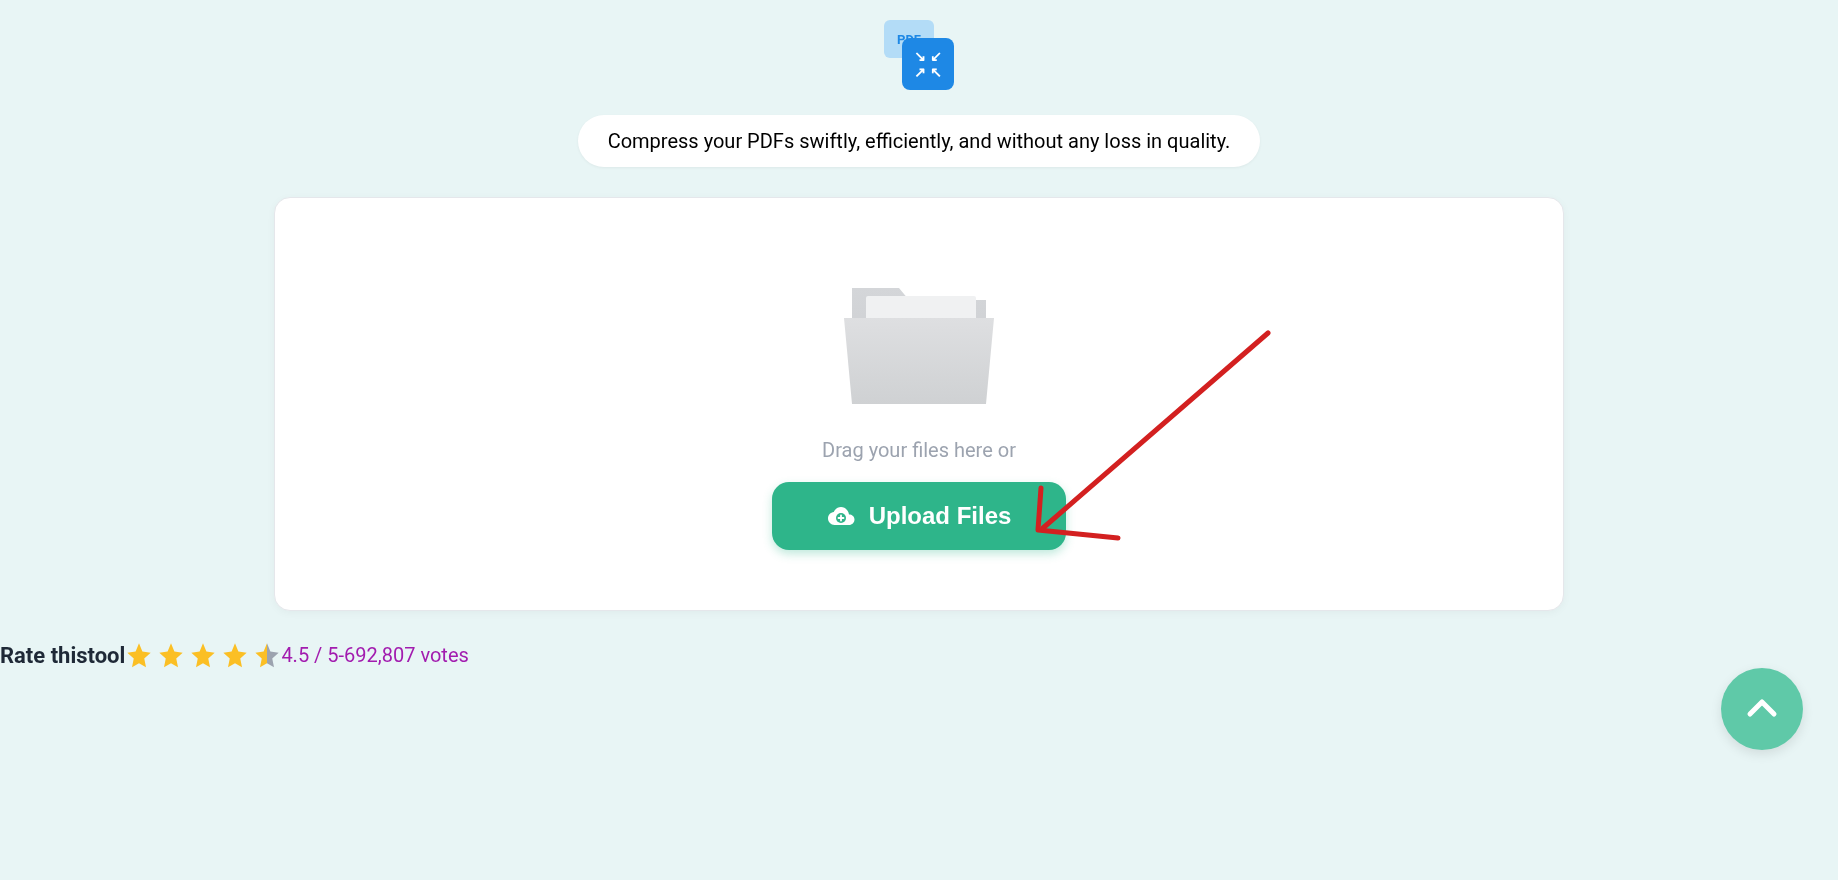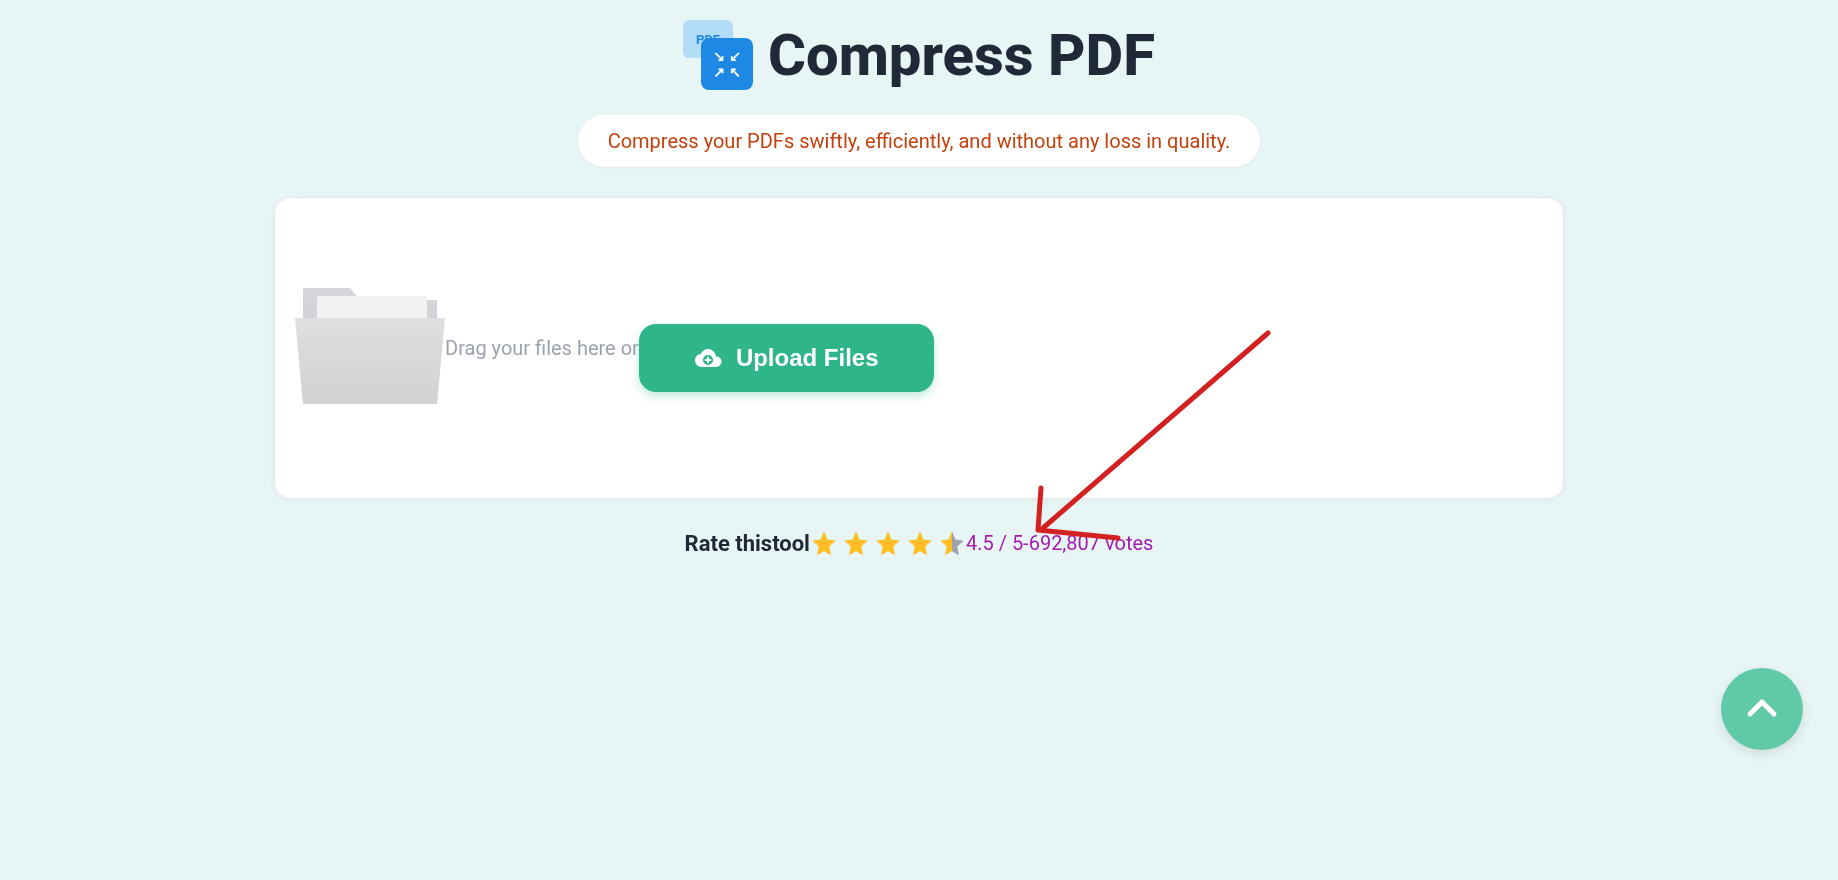--- a/index.html
+++ b/index.html
@@ -83,33 +83,33 @@
       font-size: 58px;
       font-weight: 800;
       color: #1f2937;
     }
     .subtitle-pill {
       display: inline-block;
       background: white;
       padding: 14px 30px;
       border-radius: 30px;
       font-size: 20px;
-      color: #c2410c;
+      color: #000000;
       box-shadow: 0 1px 3px rgba(0,0,0,0.05);
     }
     .upload-card {
       background: white;
       width: 1290px;
       margin: 0 auto;
       border-radius: 16px;
       padding: 80px 20px 60px 20px;
       box-shadow: 0 2px 8px rgba(0,0,0,0.04);
       position: relative;
       display: flex;
-      flex-direction: row;
+      flex-direction: column;
       align-items: center;
       border: 1px solid #e5e7eb;
     }
     .folder-icon {
       width: 150px;
       height: 130px;
       position: relative;
       margin-bottom: 30px;
     }
     .drag-text {
@@ -140,21 +140,20 @@
       position: absolute;
       top: 130px;
       right: 260px;
       width: 280px;
       height: 240px;
       pointer-events: none;
     }
     .rating-section {
       display: flex;
       align-items: center;
-      justify-content: center;
       margin-top: 30px;
       padding-bottom: 30px;
     }
     .rate-label {
       font-size: 22px;
       font-weight: 700;
       color: #1f2937;
     }
     .stars {
       display: flex;
@@ -196,21 +195,20 @@
       </div>
       <div class="pdf-icon-front">
         <div class="arrow-grid">
           <span class="arrow-item">↘</span>
           <span class="arrow-item">↙</span>
           <span class="arrow-item">↗</span>
           <span class="arrow-item">↖</span>
         </div>
       </div>
     </div>
-    <h1 class="page-title">Compress PDF</h1>
   </div>
   <div class="subtitle-pill">Compress your PDFs swiftly, efficiently, and without any loss in quality.</div>
 </div>
 
 <div class="upload-card">
   <div class="folder-icon">
     <svg viewBox="0 0 150 130" width="150" height="130">
       <defs>
         <linearGradient id="fg1" x1="0" y1="0" x2="0" y2="1">
           <stop offset="0%" stop-color="#d4d6d9"></stop>

